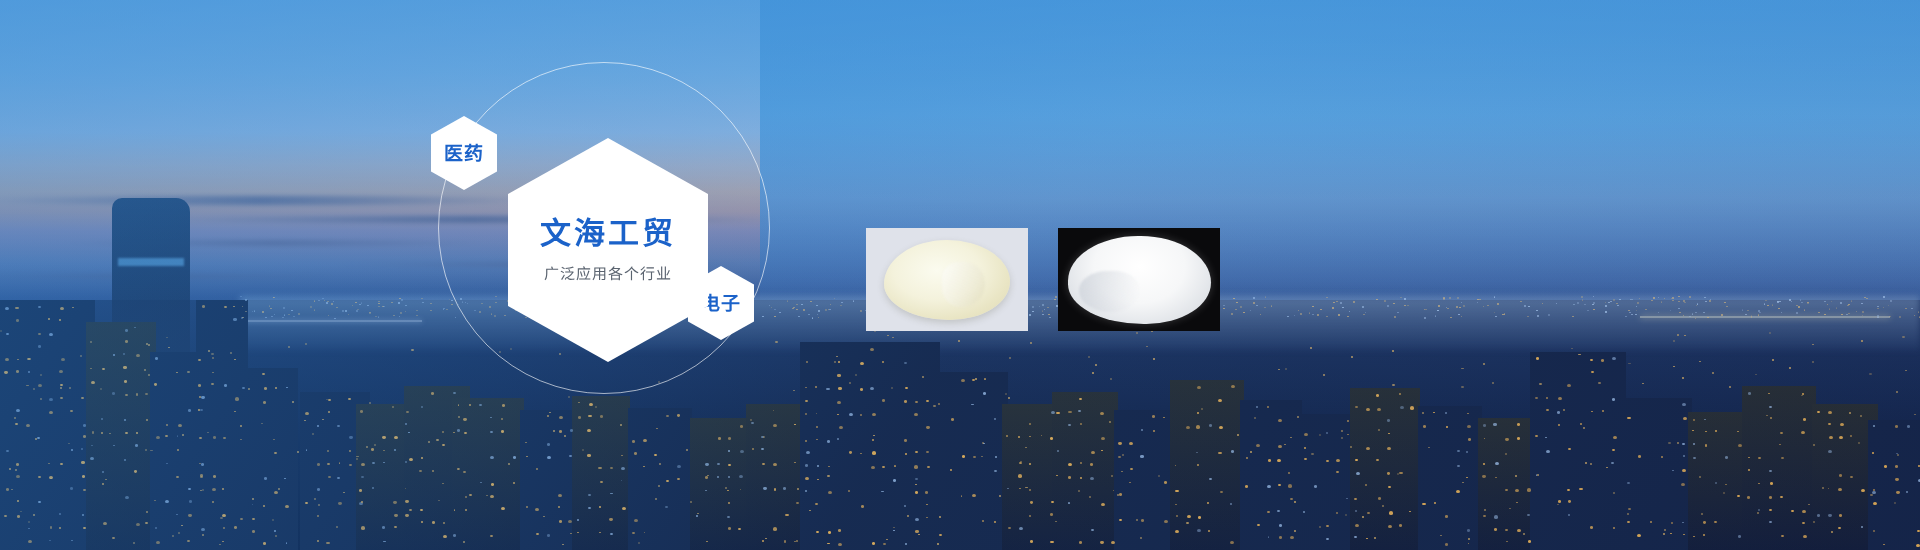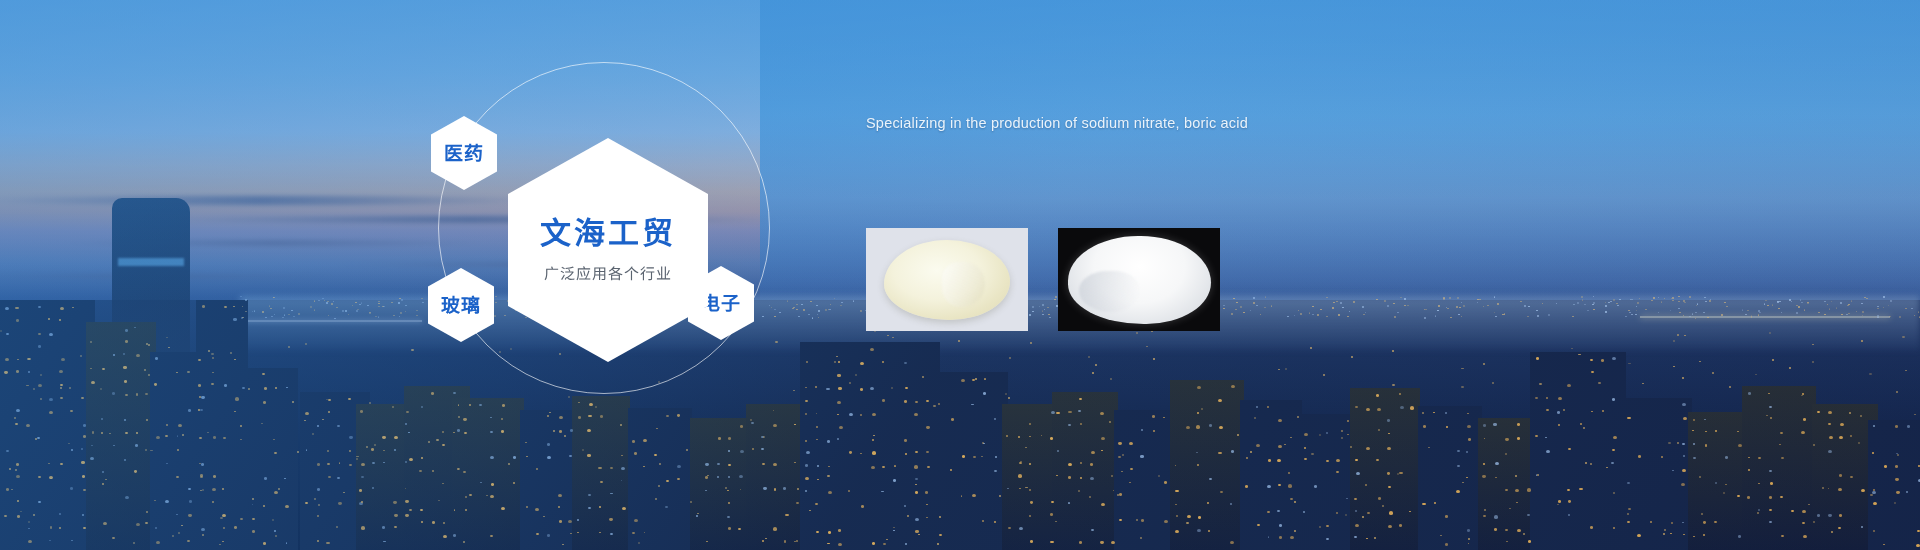--- a/index.html
+++ b/index.html
@@ -1823,32 +1823,28 @@
 
   <div id="hex-diagram">
     <div class="ring"></div>
 
     <div class="hex small h-yy">
       <span>医药</span>
     </div>
     <div class="hex small h-dz">
       <span>电子</span>
     </div>
-    <div class="hex small h-bl">
-      <span>玻璃</span>
-    </div>
 
     <div class="hex-center">
       <div class="center-title">文海工贸</div>
       <div class="center-sub">广泛应用各个行业</div>
     </div>
   </div>
 
   <div id="copy">
-    <div class="subhead">Specializing in the production of sodium nitrate, boric acid</div>
   </div>
 
   <div id="products">
     <div class="photo photo-1">
       <div class="pile"></div>
     </div>
     <div class="photo photo-2">
       <div class="pile"></div>
     </div>
   </div>

